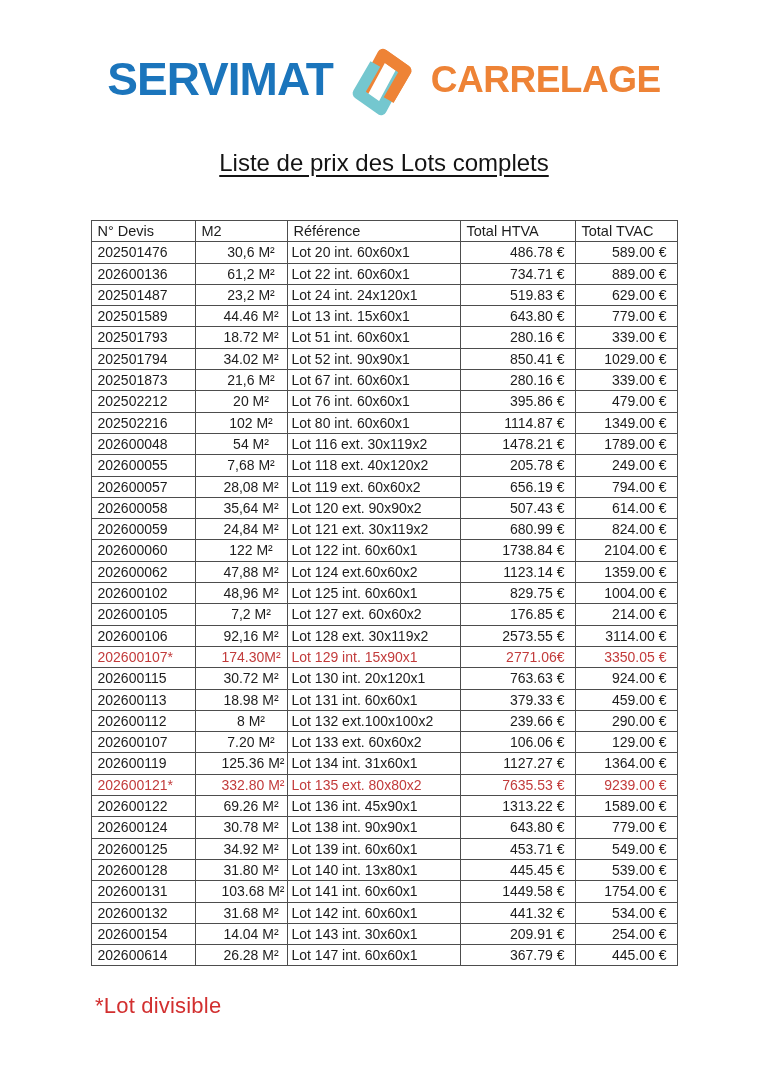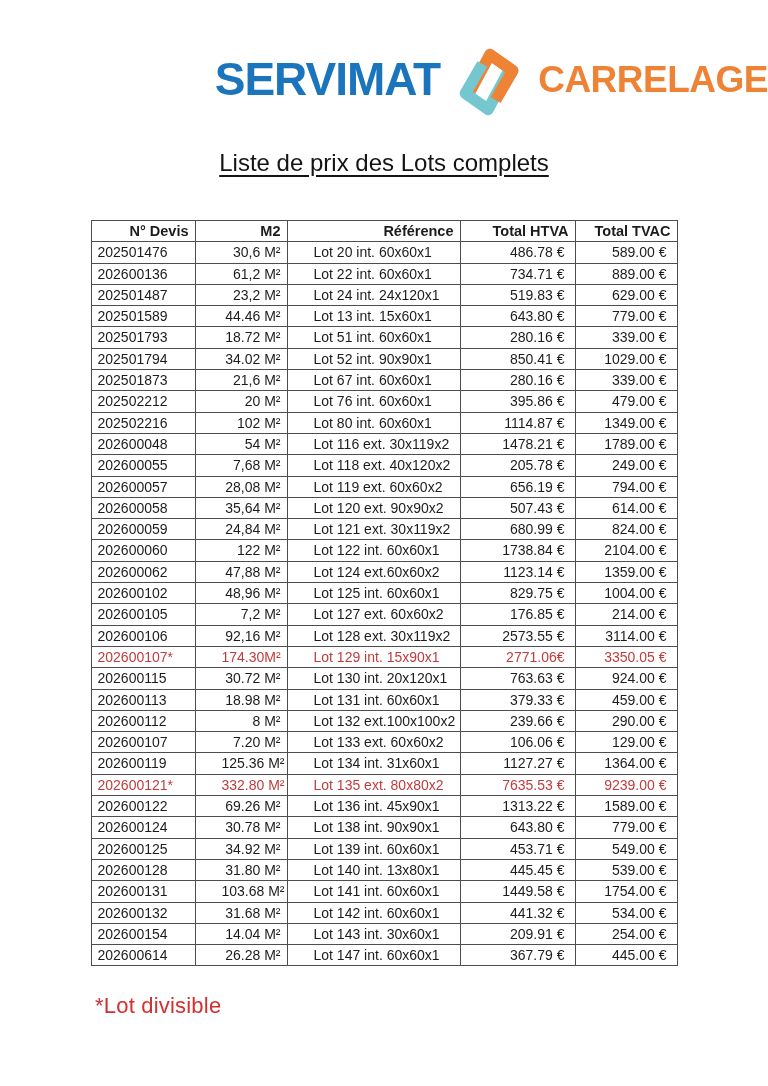--- a/index.html
+++ b/index.html
@@ -11,21 +11,21 @@
     font-family: "Liberation Sans", sans-serif;
     color: var(--text, #1c1c1c);
     overflow: hidden;
   }
   .page { width: 768px; height: 1086px; background: #fff; }
 
   
   .brand {
     display: flex;
     align-items: center;
-    justify-content: flex-end;
+    justify-content: center;
     padding-top: 36px;
     gap: 13px;
   }
   .brand-left {
     color: var(--brand_blue, #1b75bc);
     font-size: 46px;
     font-weight: bold;
     letter-spacing: -1px;
     line-height: 1;
   }
@@ -65,27 +65,27 @@
     border: 1px solid var(--table_border, #4d4d4d);
     font-size: 14px;
     height: 20.3px;
     line-height: 20.3px;
     padding: 0 6px;
     white-space: nowrap;
     overflow: hidden;
     color: var(--text, #1c1c1c);
   }
   .price-table th {
-    font-weight: bold;
-    text-align: right;
+    font-weight: normal;
+    text-align: left;
     font-size: 14.5px;
   }
   td.devis { text-align: left; }
-  td.m2    { text-align: right; padding-left: 26px; }
-  td.ref   { text-align: left; padding-left: 26px; }
+  td.m2    { text-align: center; padding-left: 26px; }
+  td.ref   { text-align: left; padding-left: 4px; }
   td.price { text-align: right; padding-right: 10px; }
   tr.highlight td { color: var(--row_highlight, #c23b3b); }
 
   
   .footnote {
     margin: 27px 0 0 95px;
     color: var(--footnote_red, #d22f2f);
     font-size: 22px;
     letter-spacing: 0.2px;
   }

